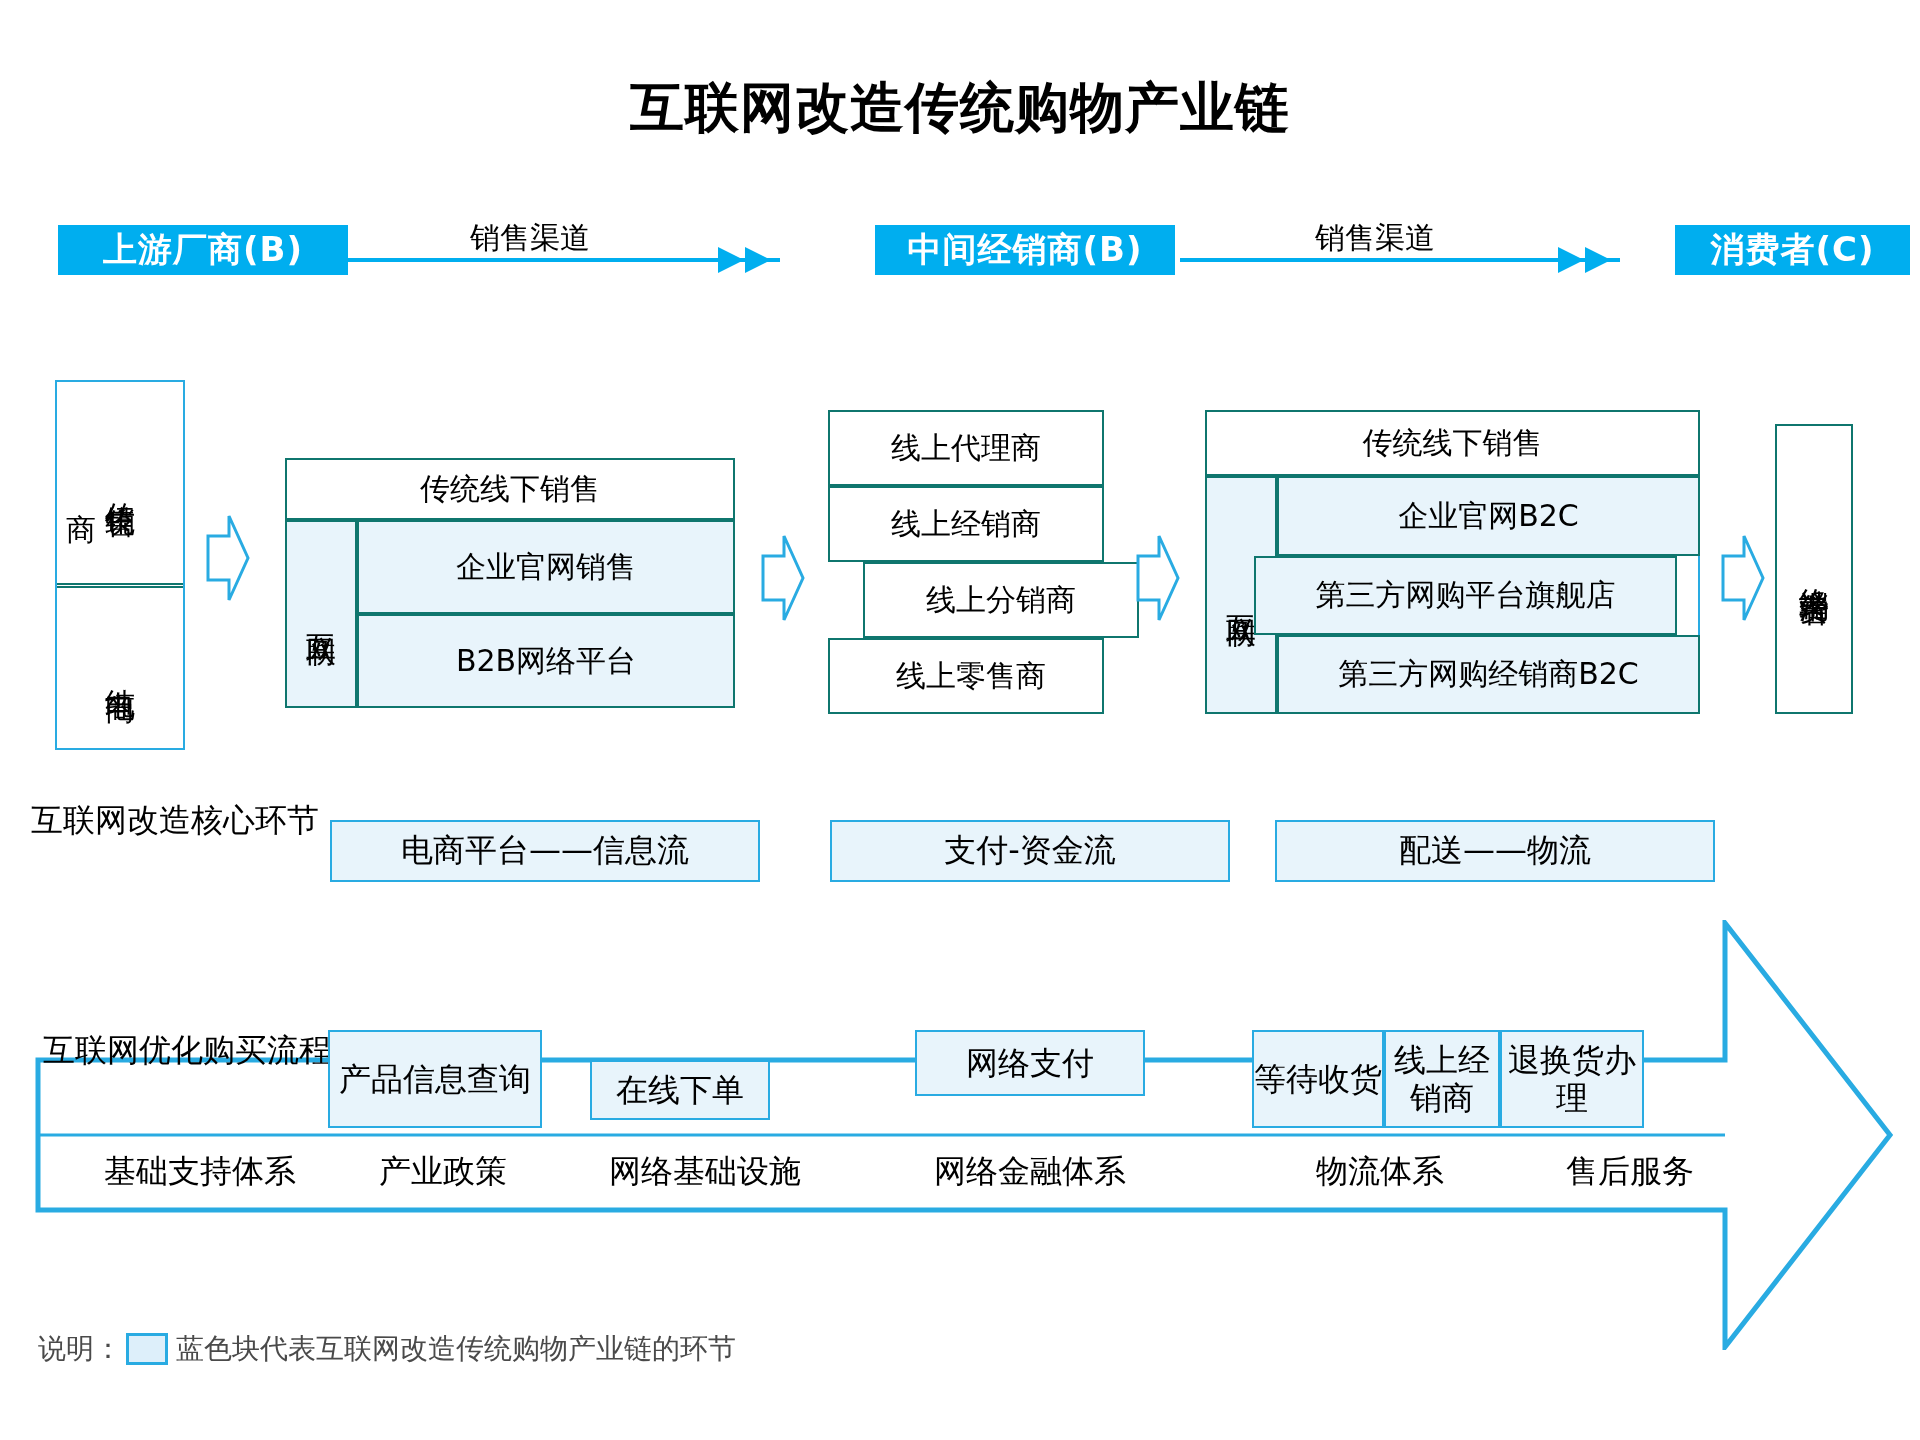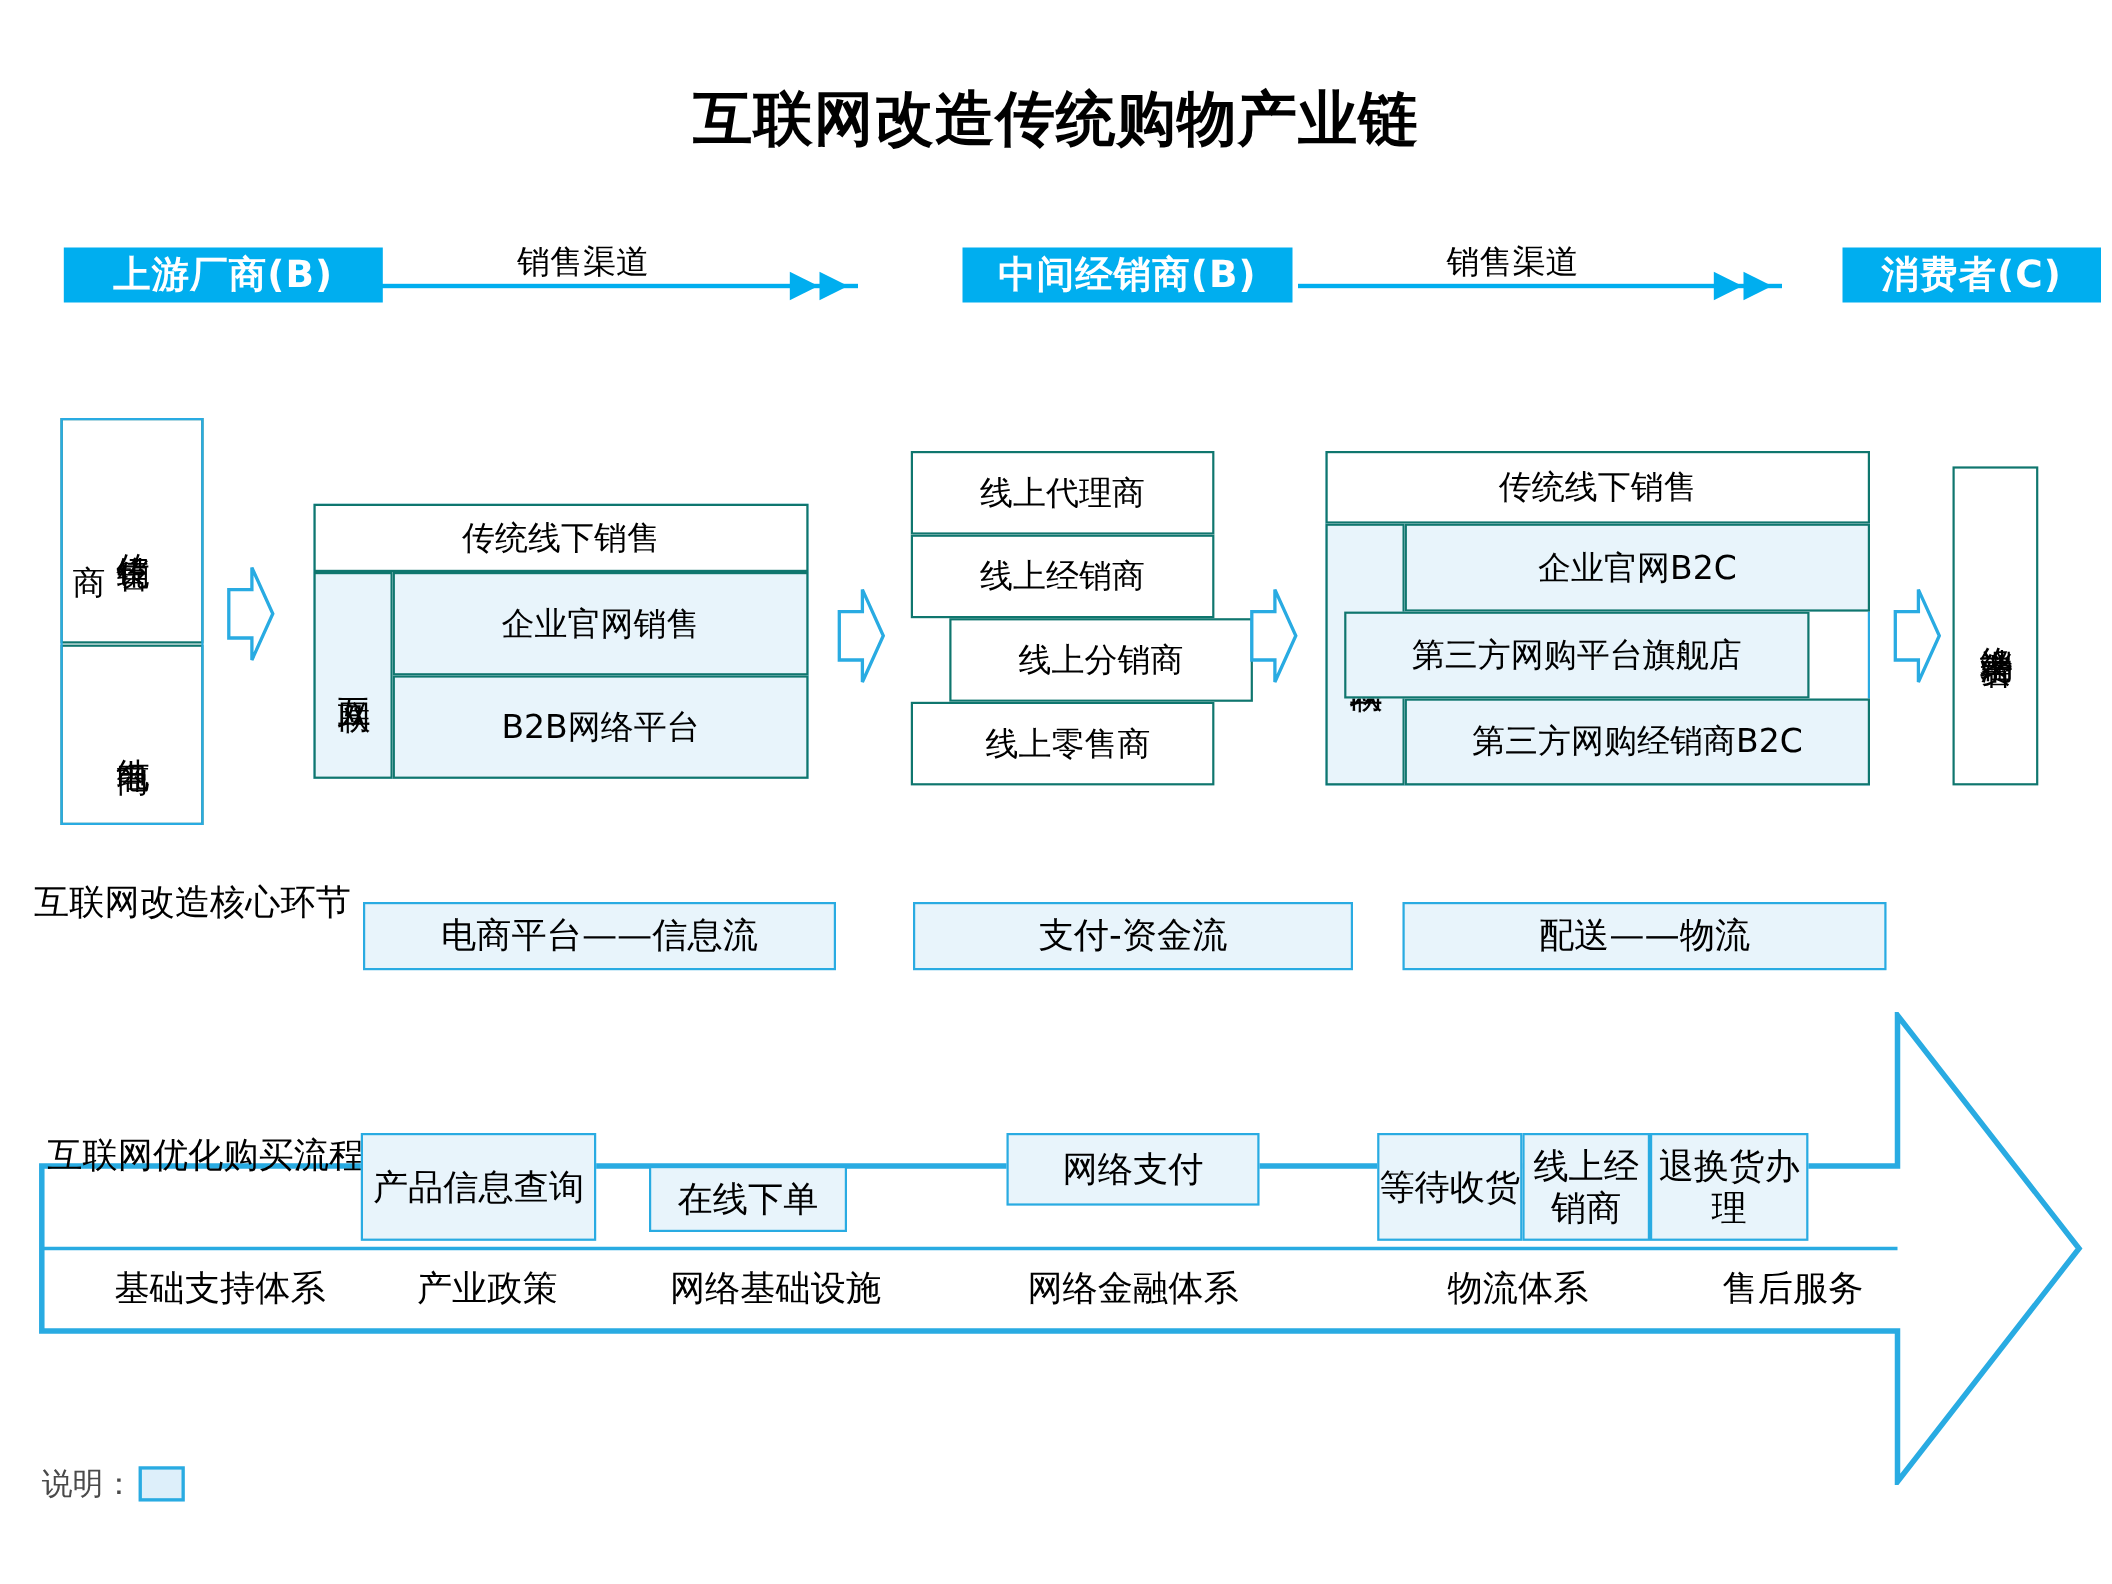--- a/index.html
+++ b/index.html
@@ -105,21 +105,21 @@
   #g3-r1{top:410px;left:828px;width:276px;height:76px;}
   #g3-r2{top:486px;left:828px;width:276px;height:76px;}
   #g3-r3{top:562px;left:828px;width:276px;height:76px;margin-left:35px;}
   #g3-r4{top:638px;left:828px;width:276px;height:76px;padding-left:10px;}
 
   
   #g4-outer{top:410px;left:1205px;width:495px;height:304px;border:2px solid #29ABE2;box-sizing:border-box;background:#fff;}
   #g4-head{top:410px;left:1205px;width:495px;height:66px;}
   #g4-side{top:476px;left:1205px;width:72px;height:238px;}
   #g4-r1{top:476px;left:1277px;width:423px;height:80px;}
-  #g4-r2{top:556px;left:1222px;width:423px;height:79px;}
+  #g4-r2{top:556px;left:1254px;width:423px;height:79px;}
   #g4-r3{top:635px;left:1277px;width:423px;height:79px;}
 
   
   #g5{top:424px;left:1775px;width:78px;height:290px;}
 
   
   #core-label{
     top:800px;left:30px;width:290px;
     font-size:32px;text-align:center;line-height:1.25;
   }
@@ -277,13 +277,14 @@
 <div class="abs base-item" id="b0">基础支持体系</div>
 <div class="abs base-item" id="b1">产业政策</div>
 <div class="abs base-item" id="b2">网络基础设施</div>
 <div class="abs base-item" id="b3">网络金融体系</div>
 <div class="abs base-item" id="b4">物流体系</div>
 <div class="abs base-item" id="b5">售后服务</div>
 
 <div class="abs" id="legend">
   <span>说明：</span>
   <span id="legend-swatch"></span>
+  <span>蓝色块代表互联网改造传统购物产业链的环节</span>
 </div>
 
 </body></html>

